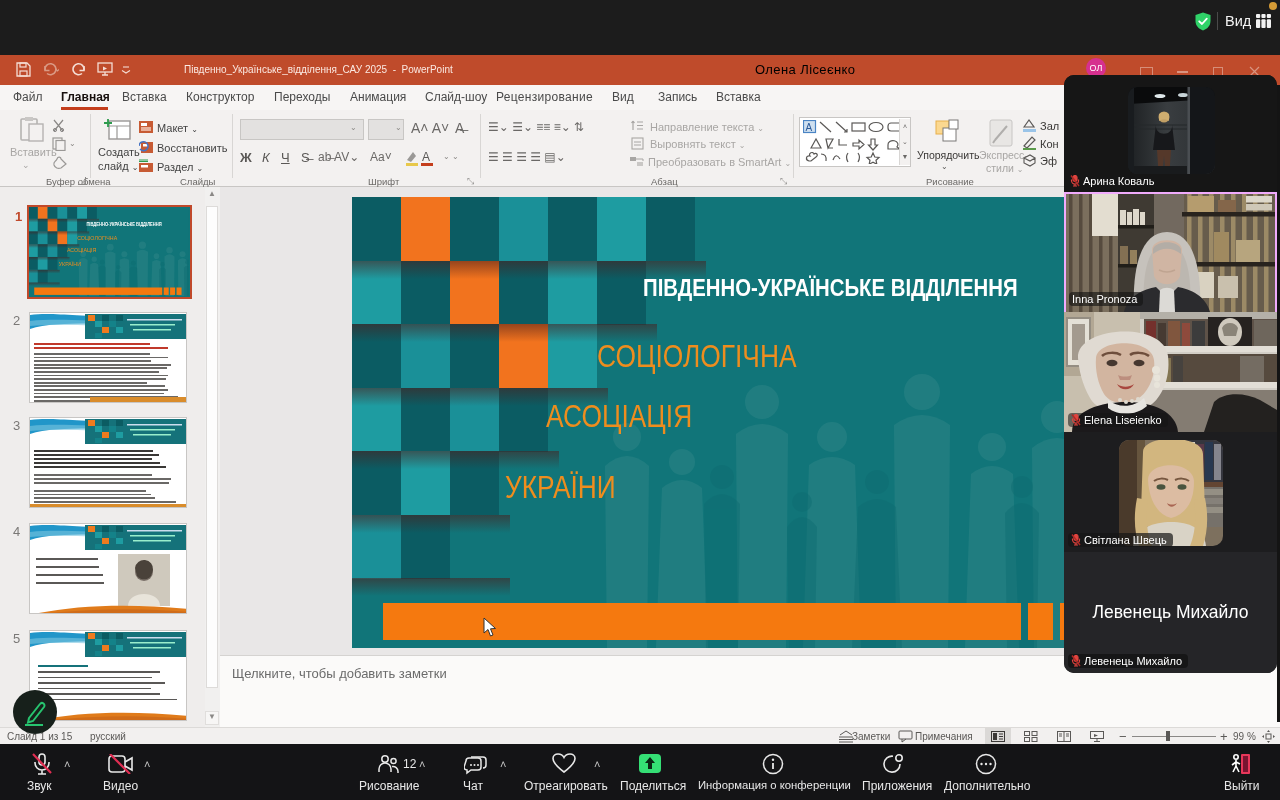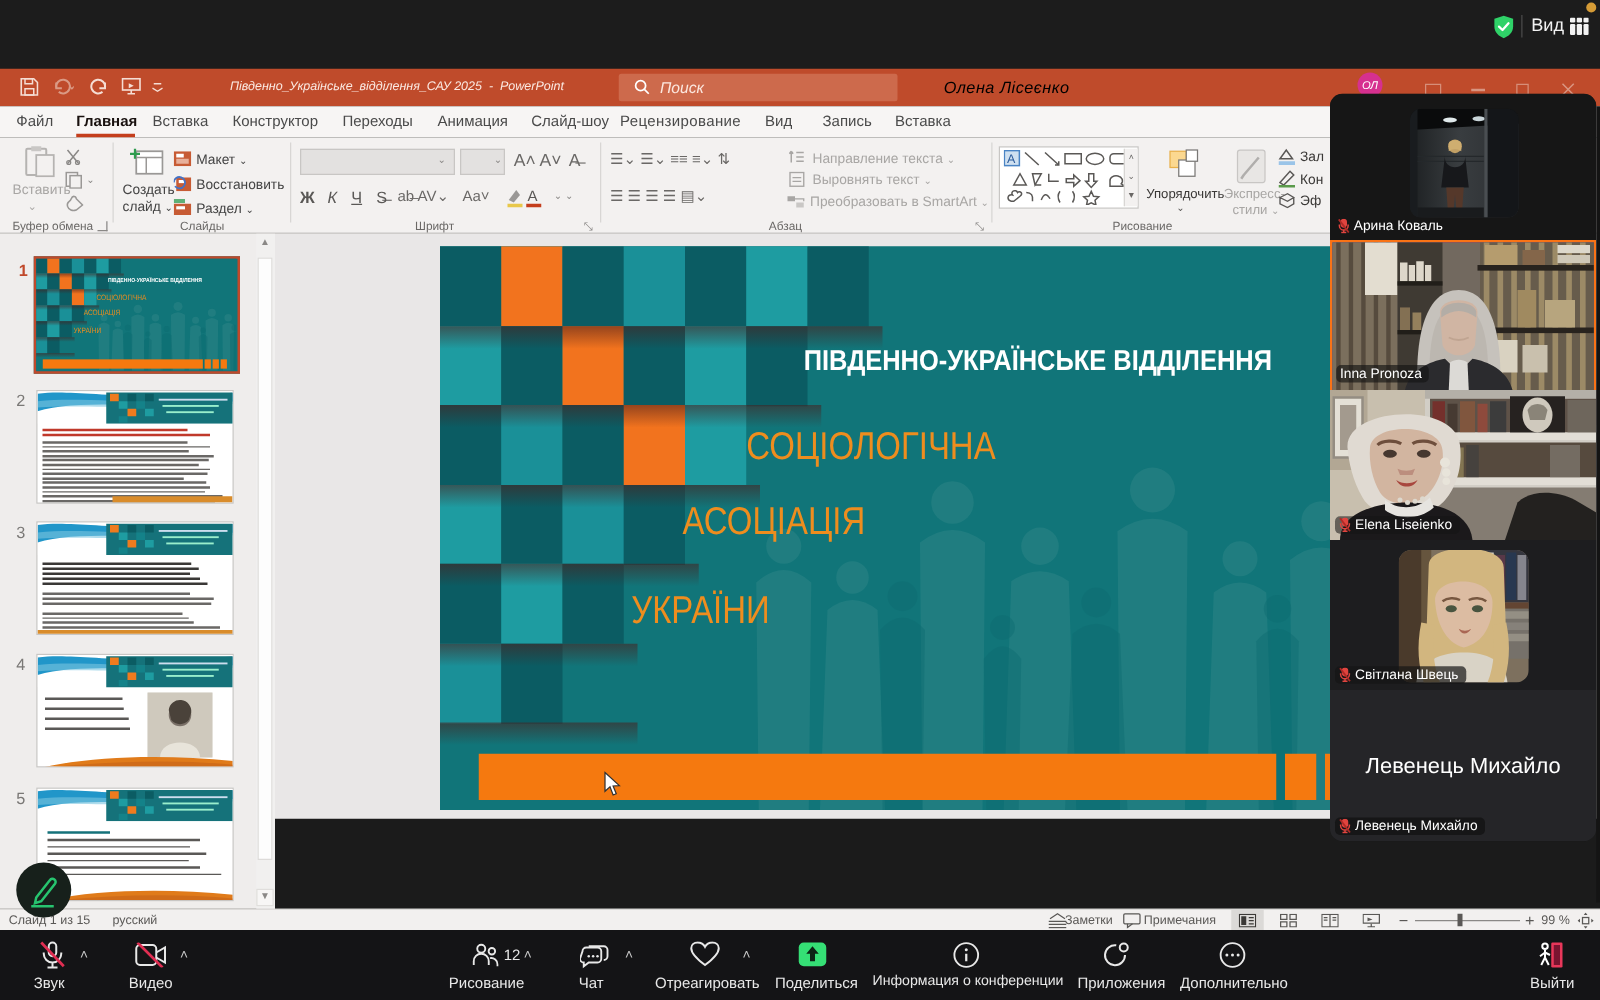--- a/index.html
+++ b/index.html
@@ -1,27 +1,27 @@
 <!DOCTYPE html>
 <html><head><meta charset="utf-8">
 <style>
 *{margin:0;padding:0;box-sizing:border-box;font-family:"Liberation Sans",sans-serif;}
 html,body{width:1280px;height:800px;overflow:hidden;background:#1b1b1b;}
 #stage{position:relative;width:1280px;height:800px;overflow:hidden;}
 .abs{position:absolute;}
 
 #topbar{left:0;top:0;width:1280px;height:55px;background:#1c1c1c;}
 
-#ptitle{left:0;top:55px;width:1280px;height:30px;background:#bf4b2b;color:#fbe9e2;font-size:13px;font-style:italic;}
+#ptitle{left:0;top:55px;width:1280px;height:30px;background:#bf4b2b;color:#fbe9e2;font-size:13px;}
 
 #tabs{left:0;top:85px;width:1280px;height:25px;background:#f7f5f4;font-size:12px;color:#4a4a4a;}
 #tabs span{position:absolute;top:5px;}
 
 #ribbon{left:0;top:110px;width:1280px;height:77px;background:#f3f1f0;border-bottom:1px solid #c8c6c4;font-size:11px;color:#444;}
-.glabel{position:absolute;top:66px;font-size:9.5px;color:#6a6866;}
+.glabel{position:absolute;top:66px;font-size:9.5px;color:#6a6866;margin-left:36px;}
 .gdiv{position:absolute;top:4px;height:64px;width:1px;background:#d8d6d4;}
 
 #thumbs{left:0;top:187px;width:220px;height:540px;background:#efedec;}
 
 #canvas{left:220px;top:187px;width:1060px;height:468px;background:#e9e7e7;overflow:hidden;}
 
 #notes{left:220px;top:655px;width:1060px;height:72px;background:#fbfaf9;border-top:1px solid #d5d3d1;}
 
 #status{left:0;top:727px;width:1280px;height:17px;background:#f2f0ef;border-top:1px solid #dcdad8;font-size:10px;color:#5a5856;}
 
@@ -81,27 +81,20 @@
         <rect x="1" y="1" width="14" height="9" fill="none" stroke="#f5ddd4" stroke-width="1.3"></rect>
         <path d="M6 4.5 L10 6.5 L6 8.5 Z" fill="#f5ddd4"></path>
         <path d="M8 10 V13 M5 13 H11" stroke="#f5ddd4" stroke-width="1.3"></path>
       </svg>
     <svg class="abs" style="left:121px;top:11px" width="10" height="8" viewBox="0 0 10 8">
         <path d="M1 4.5 L5 7 L9 4.5" stroke="#f5ddd4" stroke-width="1.1" fill="none"></path>
         <path d="M2 1 H8" stroke="#f5ddd4" stroke-width="1.1"></path>
       </svg>
     <div class="abs" style="left:184px;top:9px;width:280px;color:#fbe9e2;font-size:10px;white-space:nowrap">Південно_Українське_відділення_САУ 2025&nbsp; -&nbsp; PowerPoint</div>
     <div class="abs" style="left:755px;top:7px;color:#000000;font-size:13px;letter-spacing:.4px">Олена Лісеєнко</div>
-    <div class="abs" style="left:495px;top:4px;width:223px;height:22px;background:#cd6a4c;border-radius:2px;">
-      <svg class="abs" style="left:12px;top:4px" width="13" height="13" viewBox="0 0 13 13">
-          <circle cx="5.5" cy="5.5" r="4" stroke="#fff" stroke-width="1.4" fill="none"></circle>
-          <path d="M8.5 8.5 L12 12" stroke="#fff" stroke-width="1.4"></path>
-        </svg>
-      <div class="abs" style="left:33px;top:4px;color:#fce8e0;font-size:12.5px">Поиск</div>
-    </div>
     <div class="abs" style="left:1086px;top:3px;width:20px;height:20px;border-radius:10px;background:#d6308f;color:#fff;font-size:9px;text-align:center;line-height:20px;">ОЛ</div>
     <div class="abs" style="left:1140px;top:12px;width:13px;height:9px;border:1px solid #eac7ba;opacity:.55"></div>
     <div class="abs" style="left:1177px;top:16px;width:11px;height:1.5px;background:#eac7ba;opacity:.6"></div>
     <div class="abs" style="left:1213px;top:12px;width:10px;height:9px;border:1px solid #eac7ba;opacity:.55"></div>
     <svg class="abs" style="left:1249px;top:11px" width="11" height="11" viewBox="0 0 11 11" opacity=".6">
         <path d="M1 1 L10 10 M10 1 L1 10" stroke="#eac7ba" stroke-width="1.2"></path>
       </svg>
   </div>
 
   <div class="abs" id="tabs">
@@ -569,20 +562,23 @@
         <div style="position:absolute;left:31px;top:406px;width:638px;height:37px;background:#f5790f"></div>
         <div style="position:absolute;left:676px;top:406px;width:25px;height:37px;background:#f5790f"></div>
         <div style="position:absolute;left:708px;top:406px;width:25px;height:37px;background:#f5790f"></div>
         <div style="position:absolute;left:740px;top:406px;width:25px;height:37px;background:#f5790f"></div>
       </div>
     <svg class="abs" style="left:263px;top:430px" width="14" height="21" viewBox="0 0 14 21">
         <path d="M1 1 L1 16 L5 12.5 L7.5 19 L10 18 L7.5 11.8 L12.5 11.5 Z" fill="#fff" stroke="#333" stroke-width="1"></path>
       </svg>
   </div>
 
+  <div class="abs" id="notes">
+      <div class="abs" style="left:12px;top:10px;font-size:13px;color:#6b6b6b">Щелкните, чтобы добавить заметки</div>
+    </div>
 
   <div class="abs" id="status">
     <div class="abs" style="left:7px;top:3px">Слайд 1 из 15</div>
     <div class="abs" style="left:90px;top:3px">русский</div>
     <svg class="abs" style="left:836px;top:2px" width="22" height="13" viewBox="0 0 22 13">
         <path d="M4 5 L10 1 L16 5" fill="none" stroke="#5a5856"></path>
         <path d="M3 7 H17 M3 9.5 H17 M3 12 H17" stroke="#5a5856"></path>
       </svg>
     <div class="abs" style="left:852px;top:3px">Заметки</div>
     <svg class="abs" style="left:898px;top:2px" width="16" height="13" viewBox="0 0 16 13">
@@ -736,21 +732,21 @@
           <svg width="10" height="12" viewBox="0 0 10 12" style="margin-right:3px">
             <g stroke="#e0443f" stroke-width="1.2" fill="none">
               <rect x="3" y="0.5" width="4" height="6" rx="2" fill="#e0443f"></rect>
               <path d="M1.5 4.5 v1 a3.5 3.5 0 0 0 7 0 v-1 M5 9 v2 M3 11 h4"></path>
             </g>
             <path d="M1 0.5 L9 11" stroke="#b02a26" stroke-width="1.4"></path>
           </svg>
           <span>Арина Коваль</span>
         </div>
 </div>
-      <div class="tile" style="top:117px;height:148px;background:#4c1d95;border:2px solid #f97316">
+      <div class="tile" style="top:117px;height:148px;background:#4c1d95;border:2px solid #f0abfc">
 <svg class="abs" style="left:-2px;top:-2px" width="213" height="120" viewBox="0 0 213 120">
 <rect width="213" height="120" fill="#72695f"></rect>
 <rect x="0" y="0" width="54" height="120" fill="#7b6f5d"></rect>
 <g fill="#564b3e">
             <rect x="5" y="0" width="3.5" height="120"></rect>
             <rect x="15" y="0" width="3.5" height="120"></rect>
             <rect x="25" y="0" width="3.5" height="120"></rect>
             <rect x="35" y="0" width="3.5" height="120"></rect>
             <rect x="45" y="0" width="3.5" height="120"></rect>
           </g>

